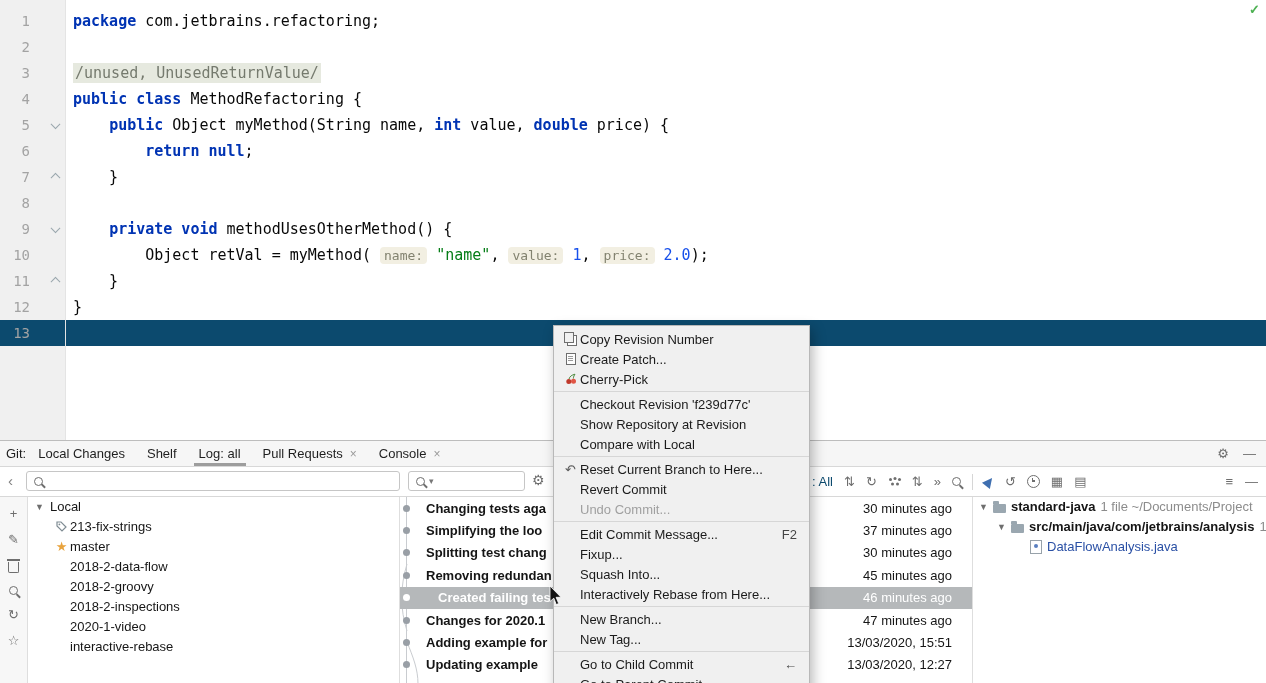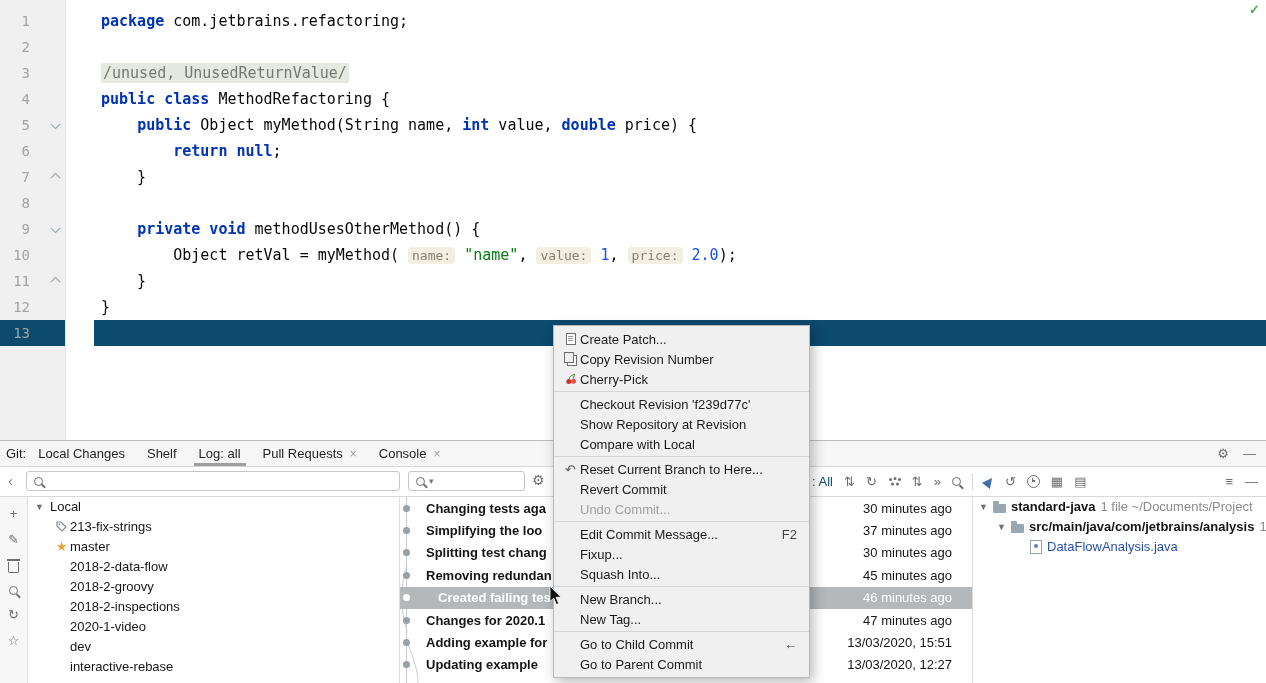--- a/index.html
+++ b/index.html
@@ -8,21 +8,21 @@
 
   
   .editor{position:absolute;left:0;top:0;width:1266px;height:440px;display:flex;background:#fff;}
   .gutter{width:66px;background:#f0f0f0;border-right:1px solid #e4e4e4;padding-top:8px;box-sizing:border-box;}
   .g-row{height:26px;position:relative;display:flex;align-items:center;font:14px "DejaVu Sans Mono",monospace;color:#a3a3a3;}
   .g-num{width:26px;text-align:right;padding-left:4px;}
   .fold{position:absolute;right:6px;top:50%;width:6px;height:6px;border-right:1.6px solid #9aa7ad;border-bottom:1.6px solid #9aa7ad;}
   .fold-open{transform:translateY(-60%) rotate(45deg);}
   .fold-close{transform:translateY(-40%) rotate(-135deg);}
   .code{flex:1;padding-top:8px;position:relative;}
-  .c-row{height:26px;white-space:pre;font:15px/26px "DejaVu Sans Mono",monospace;color:#080808;padding-left:7px;margin-left:28px;}
+  .c-row{height:26px;white-space:pre;font:15px/26px "DejaVu Sans Mono",monospace;color:#080808;padding-left:7px;}
   .caret{background:#0c4a6e;}
   .seg-kw{color:#0033b3;font-weight:bold;}
   .seg-pl{color:#080808;}
   .seg-str{color:#067d17;}
   .seg-num{color:#1750eb;}
   .seg-cmt{color:#757a6e;background:#e6e9df;padding:1px 2px;}
   .seg-hint{background:#f2efe2;color:#82826f;border-radius:4px;padding:1px 4px;font-size:13px;}
   .editor-check{position:absolute;top:2px;right:6px;color:#4db153;font-size:13px;font-weight:bold;}
 
   
@@ -286,24 +286,20 @@
           <div class="b-row b-child">
             <span class="b-ic"></span>
             <span>2018-2-inspections</span>
           </div>
           <div class="b-row b-child">
             <span class="b-ic"></span>
             <span>2020-1-video</span>
           </div>
           <div class="b-row b-child">
             <span class="b-ic"></span>
-            <span>dev</span>
-          </div>
-          <div class="b-row b-child">
-            <span class="b-ic"></span>
             <span>interactive-rebase</span>
           </div>
         </div>
       <div class="commits" id="commits">
         <div class="rail"></div>
         <svg class="curve" width="26" height="187" viewBox="0 0 26 187">
           <path d="M7 67 C 0 90, 0 112, 7 134" stroke="#c9ccd0" fill="none"></path>
           <path d="M7 145 C 13 160, 18 172, 18 187" stroke="#c9ccd0" fill="none"></path>
         </svg>
       <div class="cm-row">
@@ -375,32 +371,32 @@
             <span class="f-label file">DataFlowAnalysis.java</span>
           </div>
         </div>
     </div>
   </div>
 
   <div class="menu" id="menu">
       <div class="m-item">
         <span class="m-ic">
           <span class="ic">
+            <span class="i-copy"></span>
+          </span>
+        </span>
+        <span class="m-label">Copy Revision Number</span>
+      </div>
+      <div class="m-item">
+        <span class="m-ic">
+          <span class="ic">
             <span class="i-patch"></span>
           </span>
         </span>
         <span class="m-label">Create Patch...</span>
-      </div>
-      <div class="m-item">
-        <span class="m-ic">
-          <span class="ic">
-            <span class="i-copy"></span>
-          </span>
-        </span>
-        <span class="m-label">Copy Revision Number</span>
       </div>
       <div class="m-item">
         <span class="m-ic">
           <span class="ic">
             <svg width="12" height="12" viewBox="0 0 12 12">
               <path d="M4 6 C4.8 3.2,6.8 2,10 1.2 M8.3 5.6 C8.5 3.6,9.2 2.2,10 1.2" stroke="#4c8a3f" stroke-width="1" fill="none"></path>
               <circle cx="3.8" cy="8.6" r="2.5" fill="#c0392b"></circle>
               <circle cx="8.5" cy="8.2" r="2.5" fill="#e05545"></circle>
             </svg>
           </span>
@@ -442,20 +438,24 @@
         <span class="m-sc">F2</span>
       </div>
       <div class="m-item">
         <span class="m-ic"></span>
         <span class="m-label">Fixup...</span>
       </div>
       <div class="m-item">
         <span class="m-ic"></span>
         <span class="m-label">Squash Into...</span>
       </div>
+      <div class="m-item">
+        <span class="m-ic"></span>
+        <span class="m-label">Interactively Rebase from Here...</span>
+      </div>
       <div class="m-sep"></div>
       <div class="m-item">
         <span class="m-ic"></span>
         <span class="m-label">New Branch...</span>
       </div>
       <div class="m-item">
         <span class="m-ic"></span>
         <span class="m-label">New Tag...</span>
       </div>
       <div class="m-sep"></div>

